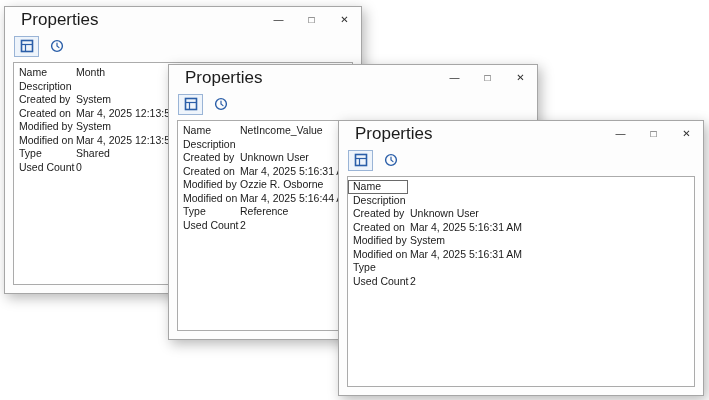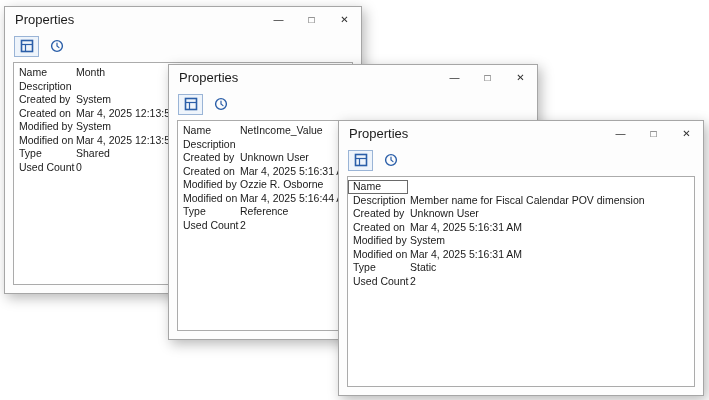--- a/index.html
+++ b/index.html
@@ -7,21 +7,21 @@
   body{font-family:"Liberation Sans", sans-serif;}
   .desktop{position:relative;width:709px;height:400px;background:#ffffff;overflow:hidden}
 
   .window{position:absolute;background:#fdfdfd;border:1px solid #a6a6a6;
           box-shadow:3px 4px 12px rgba(0,0,0,.28);display:flex;flex-direction:column}
   .w1{left:4px;top:6px;width:358px;height:288px;z-index:1}
   .w2{left:168px;top:64px;width:370px;height:276px;z-index:2}
   .w3{left:338px;top:120px;width:366px;height:276px;z-index:3}
 
   .titlebar{height:25px;display:flex;align-items:center;flex:0 0 auto;background:#fdfdfd}
-  .title{font-size:13px;color:#1b1b1b;padding-left:10px;flex:1;white-space:nowrap}
+  .title{font-size:17px;color:#1b1b1b;padding-left:16px;flex:1;white-space:nowrap}
   .controls{display:flex;height:100%}
   .ctrl{width:33px;display:flex;align-items:center;justify-content:center;
         font-size:10px;color:#2f2f2f;cursor:default;user-select:none}
 
   .toolbar{height:28px;display:flex;align-items:center;gap:5px;padding:0 9px;flex:0 0 auto}
   .tbtn{width:25px;height:21px;display:flex;align-items:center;justify-content:center;
         background:transparent;border:1px solid transparent;padding:0;cursor:default}
   .tbtn.active{border:1px solid #9ab4d6;background:#eef4fb}
 
   .panel{flex:1;margin:2px 8px 8px;border:1px solid #ababab;background:#ffffff;
@@ -202,21 +202,20 @@
     </div>
     <div class="panel">
       <div class="props">
 
           <div class="prow">
             <span class="cell-label focused">Name</span>
           </div>
 
           <div class="prow">
             <span class="cell-label">Description</span>
-            <span class="cell-value">Member name for Fiscal Calendar POV dimension</span>
           </div>
 
           <div class="prow">
             <span class="cell-label">Created by</span>
             <span class="cell-value">Unknown User</span>
           </div>
 
           <div class="prow">
             <span class="cell-label">Created on</span>
             <span class="cell-value">Mar 4, 2025 5:16:31 AM</span>
@@ -227,21 +226,20 @@
             <span class="cell-value">System</span>
           </div>
 
           <div class="prow">
             <span class="cell-label">Modified on</span>
             <span class="cell-value">Mar 4, 2025 5:16:31 AM</span>
           </div>
 
           <div class="prow">
             <span class="cell-label">Type</span>
-            <span class="cell-value">Static</span>
           </div>
 
           <div class="prow">
             <span class="cell-label">Used Count</span>
             <span class="cell-value">2</span>
           </div>
         </div>
     </div>
   </div>
 

